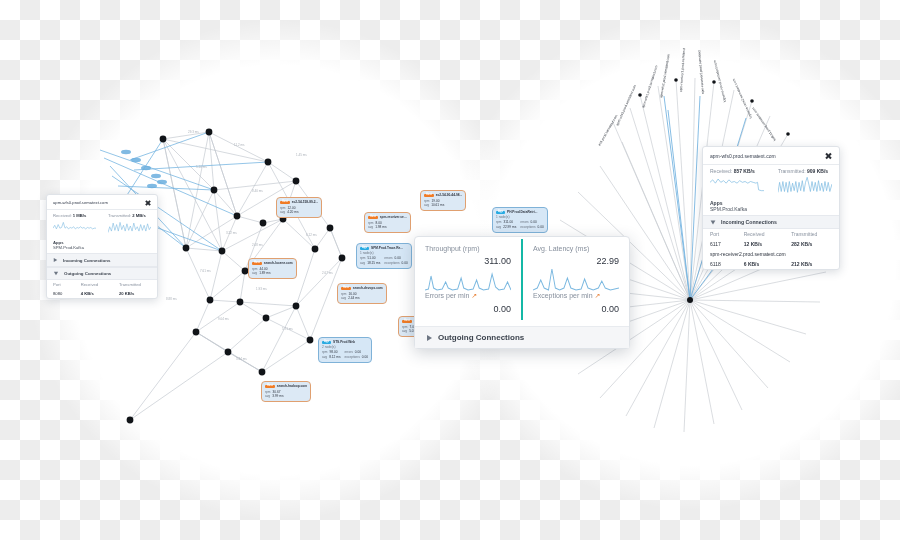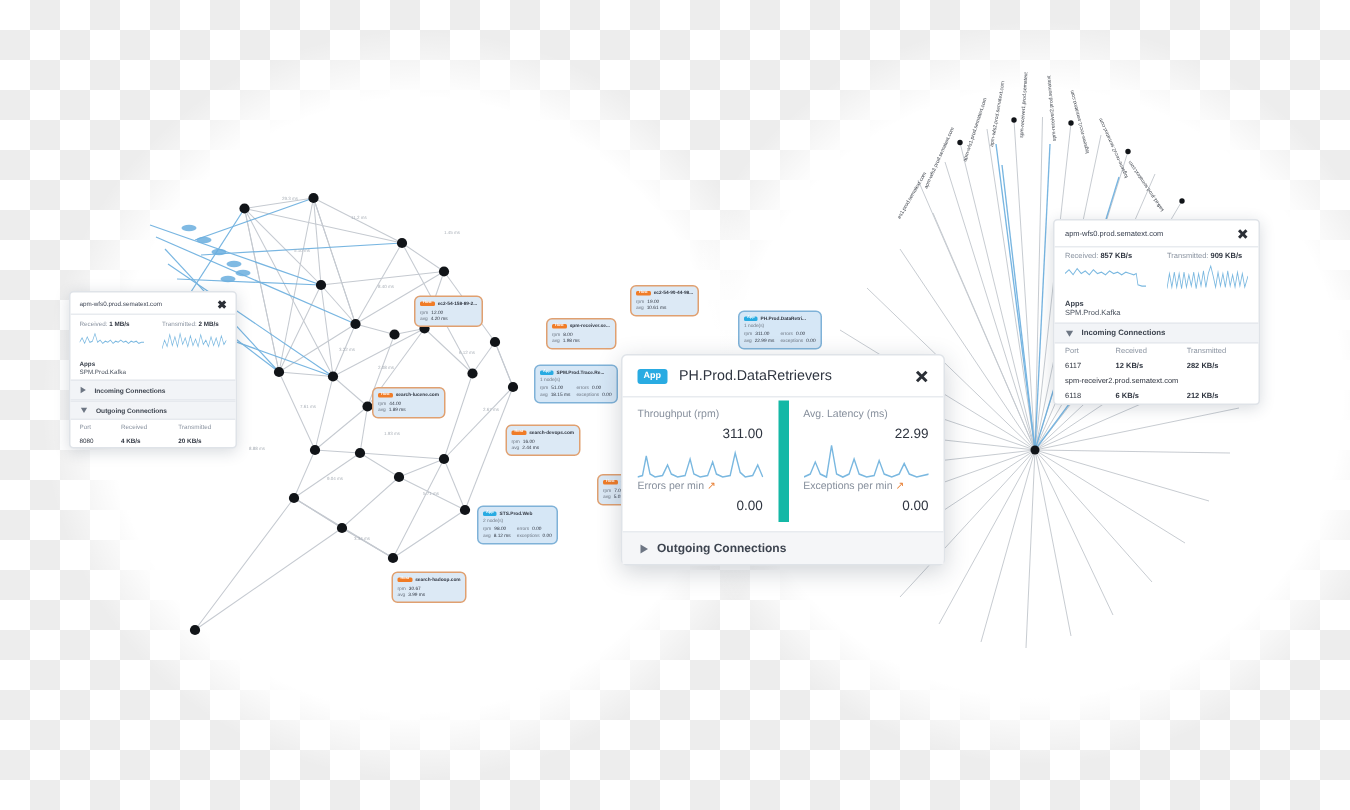--- a/index.html
+++ b/index.html
@@ -89,21 +89,21 @@
   }
   #panel-app .panel-head{padding:8px 10px;}
   .app-badge{
     background:#29abe2;color:#fff;font-size:6px;font-weight:bold;
     border-radius:2px;padding:2px 4px;margin-right:8px;line-height:1;
   }
   #panel-app .panel-title{font-size:9.5px;color:#2f3540;}
   #panel-app .close-x{width:9px;height:9px;}
   .app-body{display:flex;padding:2px 0 6px;}
   .app-col{flex:1;padding:6px 10px;}
-  .app-col+.app-col{border-left:7px solid #14b8a6;}
+  .app-col+.app-col{border-left:2px solid #14b8a6;}
   .app-metric-label{color:#868f9c;font-size:7px;}
   .app-metric-val{text-align:right;color:#2f3540;font-size:9px;margin-top:4px;}
   .arrow-glyph{color:#e8833a;font-size:7px;}
   .app-sect{
     border-top:1px solid #e8ebef;background:#f5f6f8;
     display:flex;align-items:center;gap:6px;padding:6px 12px;
     font-weight:bold;color:#3d444f;font-size:8px;
   }
 
   
@@ -658,25 +658,20 @@
       <tr>
         <td>6118</td>
         <td class="b">6 KB/s</td>
         <td class="b">212 KB/s</td>
       </tr>
     </tbody>
       </table>
   </div>
 
   <div class="panel" id="panel-app">
-    <div class="panel-head">
-      <span class="app-badge">App</span>
-      <div class="panel-title">PH.Prod.DataRetrievers</div>
-      <div class="close-x"></div>
-    </div>
     <div class="app-body">
       <div class="app-col">
         <div class="app-metric-label">Throughput (rpm)</div>
         <div class="app-metric-val">311.00</div>
         <svg class="spark" viewBox="0 0 100 26" preserveAspectRatio="none" height="26">
           <polyline fill="none" stroke="#7ab8e0" stroke-width="1.1" points="0,24 4,23 7,10 10,22 14,24 20,23 24,16 27,22 32,24 38,23 42,12 45,22 50,24 56,23 60,14 63,22 68,24 74,23 78,8 82,21 86,24 92,23 96,16 100,24"></polyline>
         </svg>
         <div class="app-metric-label">
           <span>Errors per min</span>
           <span class="arrow-glyph">↗</span>

